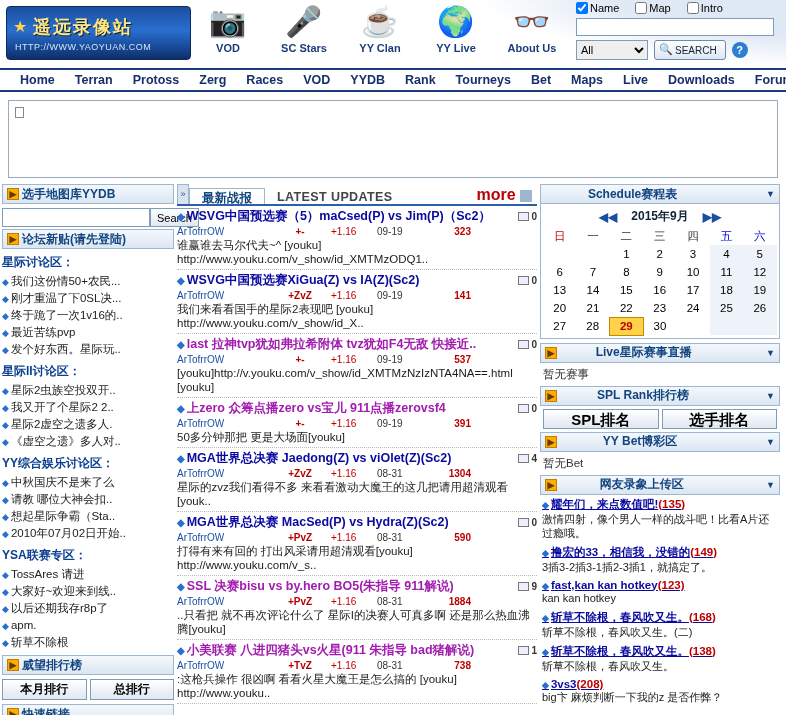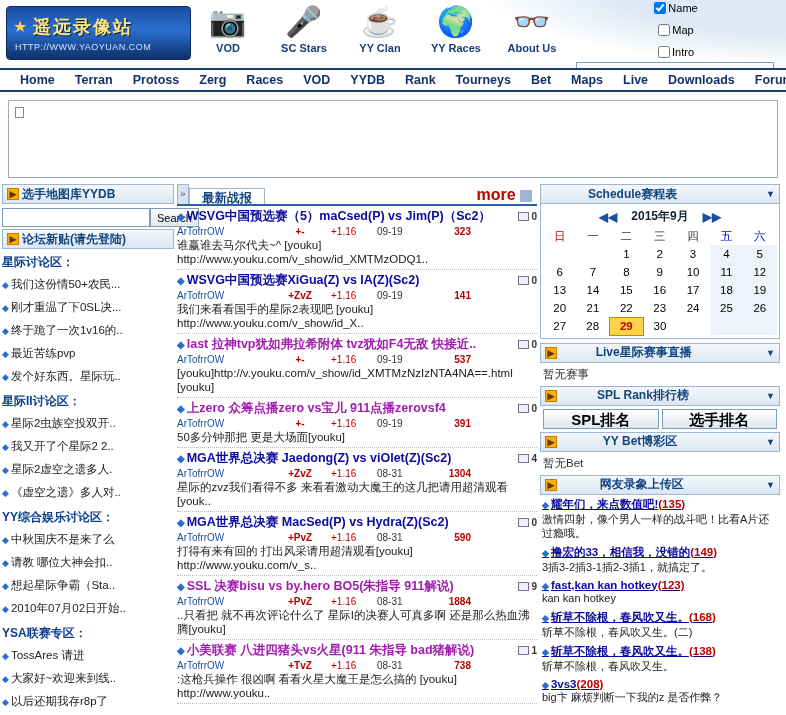--- a/index.html
+++ b/index.html
@@ -55,21 +55,21 @@
   .navicon .lbl {
     display: block; font-size: 11px; color: #1a3c78; font-weight: bold;
   }
   .swoosh {
     position: absolute; right: 0; top: 0; width: 320px; height: 68px;
     background: radial-gradient(ellipse at 120% -20%, #dfe9f5 0 45%, #ffffff 70%);
   }
   .searchbox {
     position: absolute; right: 10px; top: 2px; width: 200px;
   }
-  .chkrow { display: flex; align-items: center; gap: 10px; font-size: 11px; flex-direction: column; }
+  .chkrow { display: flex; align-items: center; gap: 16px; font-size: 11px; }
   .chkrow label { display: flex; align-items: center; gap: 2px; }
   .chkrow input { width: 12px; height: 12px; margin: 0; }
   .kwinput {
     margin-top: 4px; width: 198px; height: 18px;
     border: 1px solid #7f9db9; font-size: 11px; padding: 1px 3px;
   }
   .selrow { margin-top: 4px; display: flex; align-items: center; gap: 6px; }
   .selrow select {
     width: 72px; height: 20px; font-size: 11px; border: 1px solid #7f9db9;
   }
@@ -155,21 +155,21 @@
     border: 1px solid #7f9db9; background: linear-gradient(180deg,#fff,#e2e8ef);
     cursor: pointer;
   }
 
   .secthead {
     font-size: 12px; font-weight: bold; color: #0b3f8f;
     margin: 5px 0 2px 0;
   }
   .lnk-list { list-style: none; margin: 0; padding: 0; }
   .lnk-list li {
-    font-size: 11.5px; color: #1a1a1a; line-height: 22px;
+    font-size: 11.5px; color: #1a1a1a; line-height: 16px;
     white-space: nowrap; overflow: hidden; text-overflow: clip;
   }
   .lnk-list li .di {
     color: #2a6fd0; font-size: 9px; margin-right: 2px;
   }
   .lnk-list li a { color: #222; }
 
   .rank-tabs { display: flex; gap: 3px; margin: 4px 0; }
   .rank-tabs button {
     flex: 1; height: 21px; font-size: 12px; font-weight: bold;
@@ -296,21 +296,21 @@
     <div class="navicon">
       <span class="gl">🎤</span>
       <span class="lbl">SC Stars</span>
     </div>
     <div class="navicon">
       <span class="gl">☕</span>
       <span class="lbl">YY Clan</span>
     </div>
     <div class="navicon">
       <span class="gl">🌍</span>
-      <span class="lbl">YY Races</span>
+      <span class="lbl">YY Live</span>
     </div>
     <div class="navicon">
       <span class="gl">👓</span>
       <span class="lbl">About Us</span>
     </div>
   </div>
 
   <div class="searchbox">
     <div class="chkrow">
       <label>
@@ -426,20 +426,21 @@
     <div class="quick">
       <div>星际争霸硬盘版下载</div>
 
     </div>
   </div>
 
   <div class="colM">
     <div class="tabbar">
       <div class="tabgrip">»</div>
       <div class="tab active">最新战报</div>
+      <div class="tab plain">LATEST UPDATES</div>
       <div class="more-link">
         <span>more</span>
         <span class="more-ic"></span>
       </div>
     </div>
 
     <div class="news-item">
       <div class="news-title">
         <span class="dm">◆</span>
         <span class="t">WSVG中国预选赛（5）maCsed(P) vs Jim(P)（Sc2）</span>

